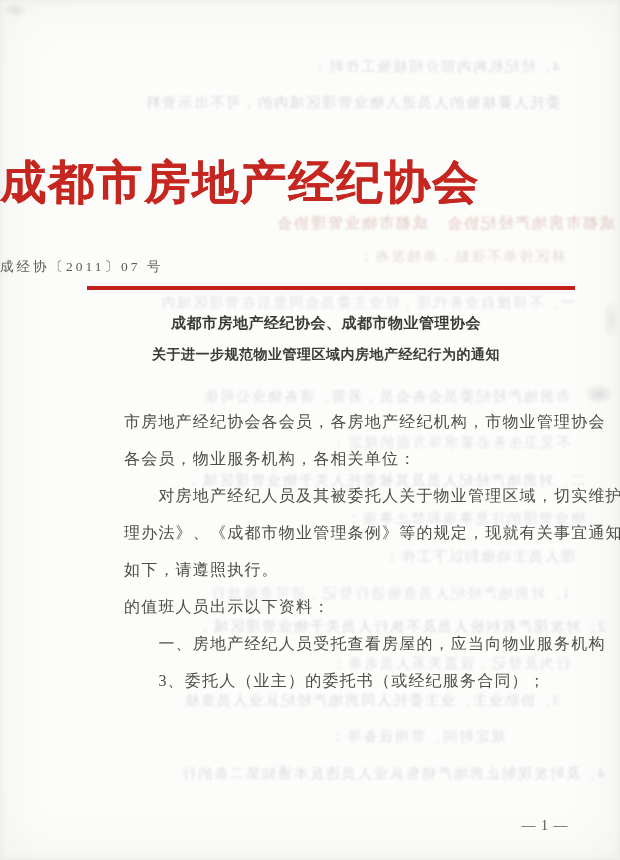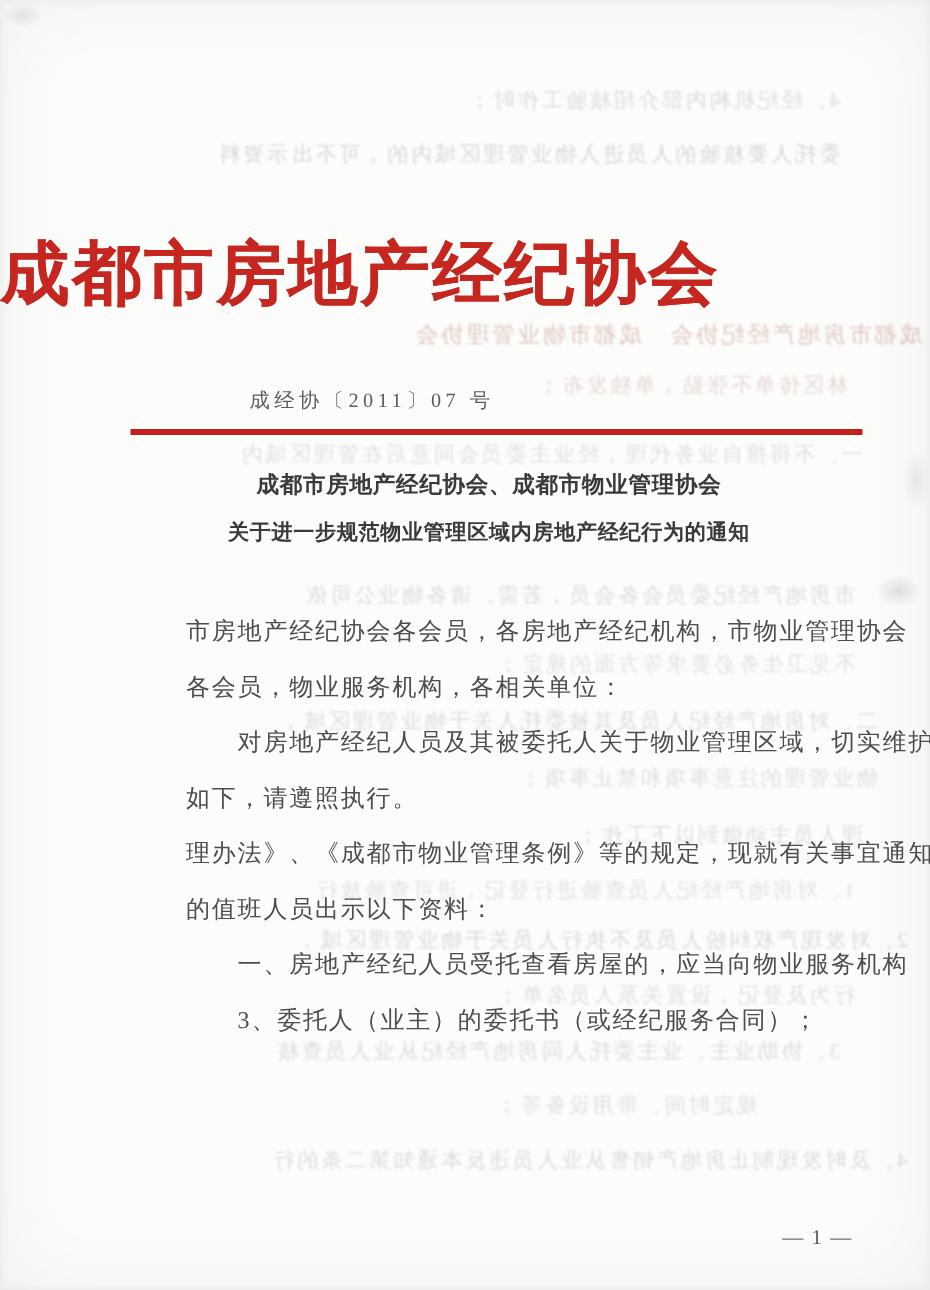--- a/index.html
+++ b/index.html
@@ -58,21 +58,20 @@
     position:absolute; top:152px; left:0; width:620px;
     font-size:46px; line-height:62px;
     font-weight:bold;
     letter-spacing:2px;
     color:#c5261f;
     text-shadow:0.5px 0 0 #c5261f;
     font-family:"Liberation Serif","DejaVu Serif",serif;
   }
   .doc-number {
     position:absolute; top:258px; left:0; width:496px;
-    text-align:center;
     font-size:13.5px;
     letter-spacing:3px;
     color:#5b5b59;
   }
   .red-rule {
     position:absolute; top:286px; left:87px;
     width:488px; height:4px;
     background:#c3201c;
   }
 
@@ -143,22 +142,22 @@
   <div class="doc-number">成经协〔2011〕07 号</div>
   <div class="red-rule"></div>
 
   <div class="notice-title-1">成都市房地产经纪协会、成都市物业管理协会</div>
   <div class="notice-title-2">关于进一步规范物业管理区域内房地产经纪行为的通知</div>
 
   <div class="body-text">
     <div class="line">市房地产经纪协会各会员，各房地产经纪机构，市物业管理协会</div>
     <div class="line">各会员，物业服务机构，各相关单位：</div>
     <div class="line">　　对房地产经纪人员及其被委托人关于物业管理区域，切实维护</div>
+    <div class="line">理办法》、《成都市物业管理条例》等的规定，现就有关事宜通知</div>
     <div class="line">如下，请遵照执行。</div>
-    <div class="line">理办法》、《成都市物业管理条例》等的规定，现就有关事宜通知</div>
     <div class="line">的值班人员出示以下资料：</div>
     <div class="line">　　一、房地产经纪人员受托查看房屋的，应当向物业服务机构</div>
     <div class="line">　　3、委托人（业主）的委托书（或经纪服务合同）；</div>
   </div>
 
   <div class="page-number">— 1 —</div>
 
 </div>
 
 </body></html>

